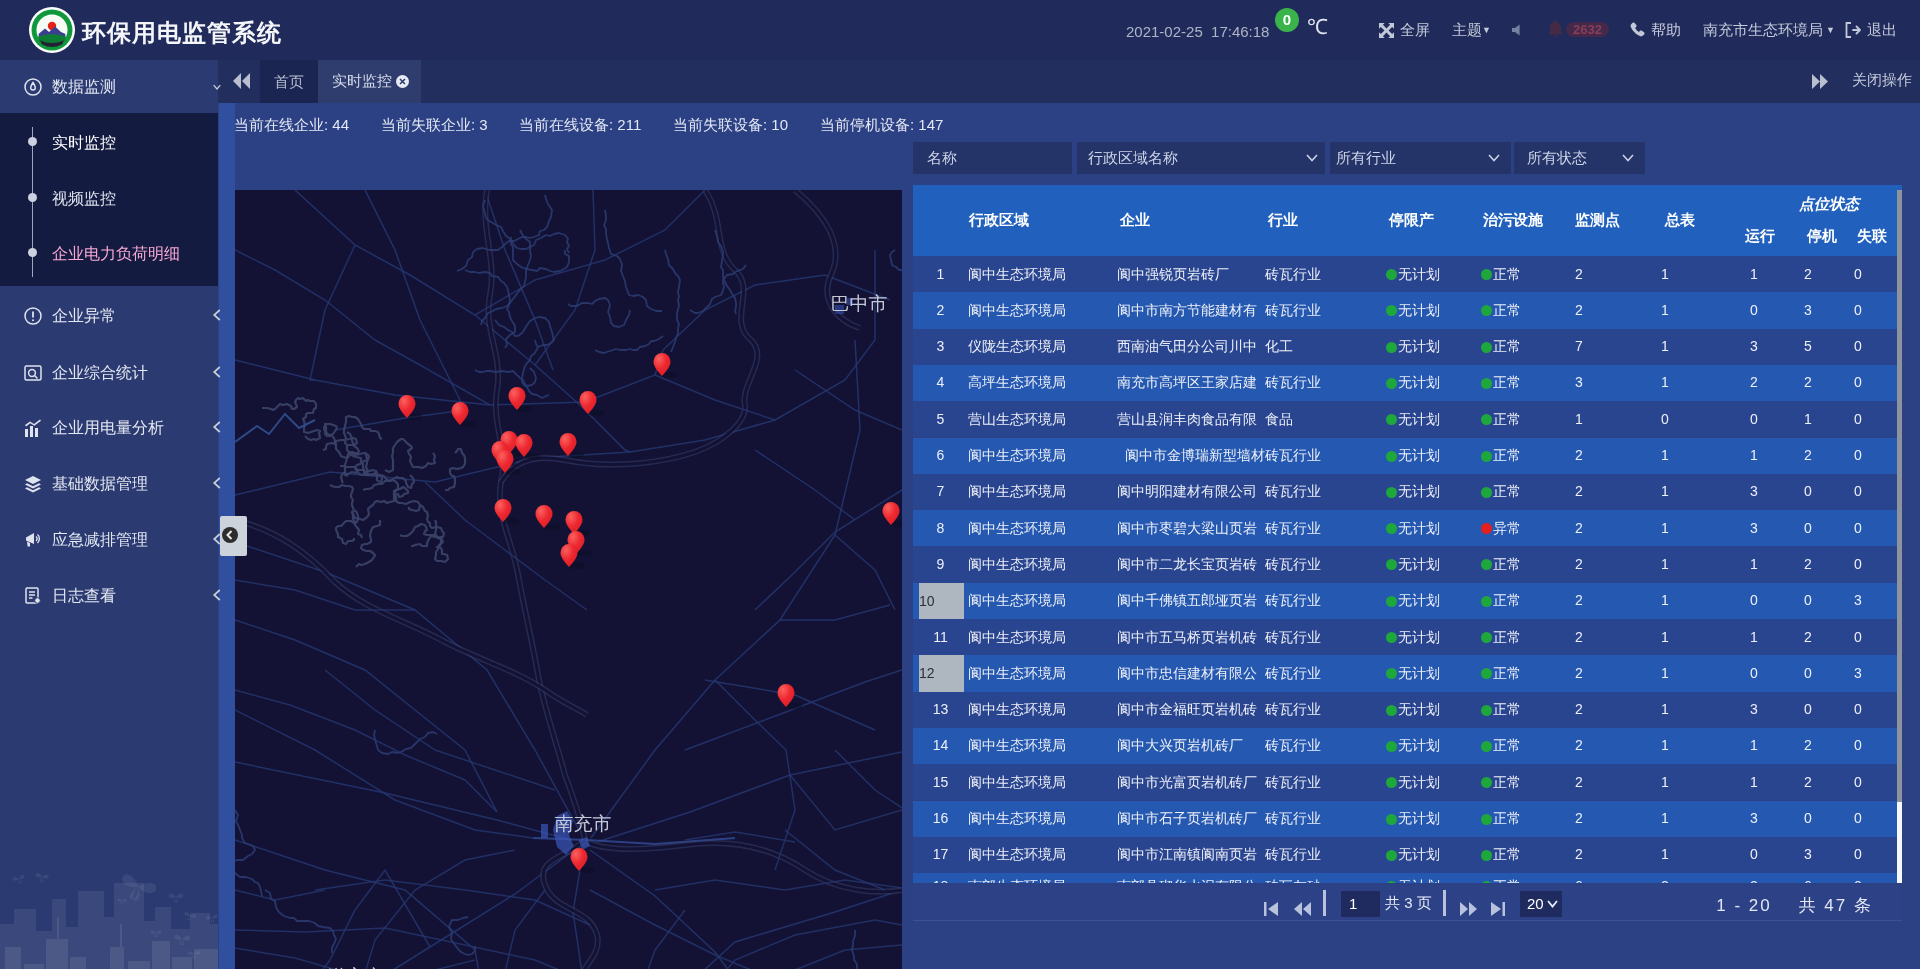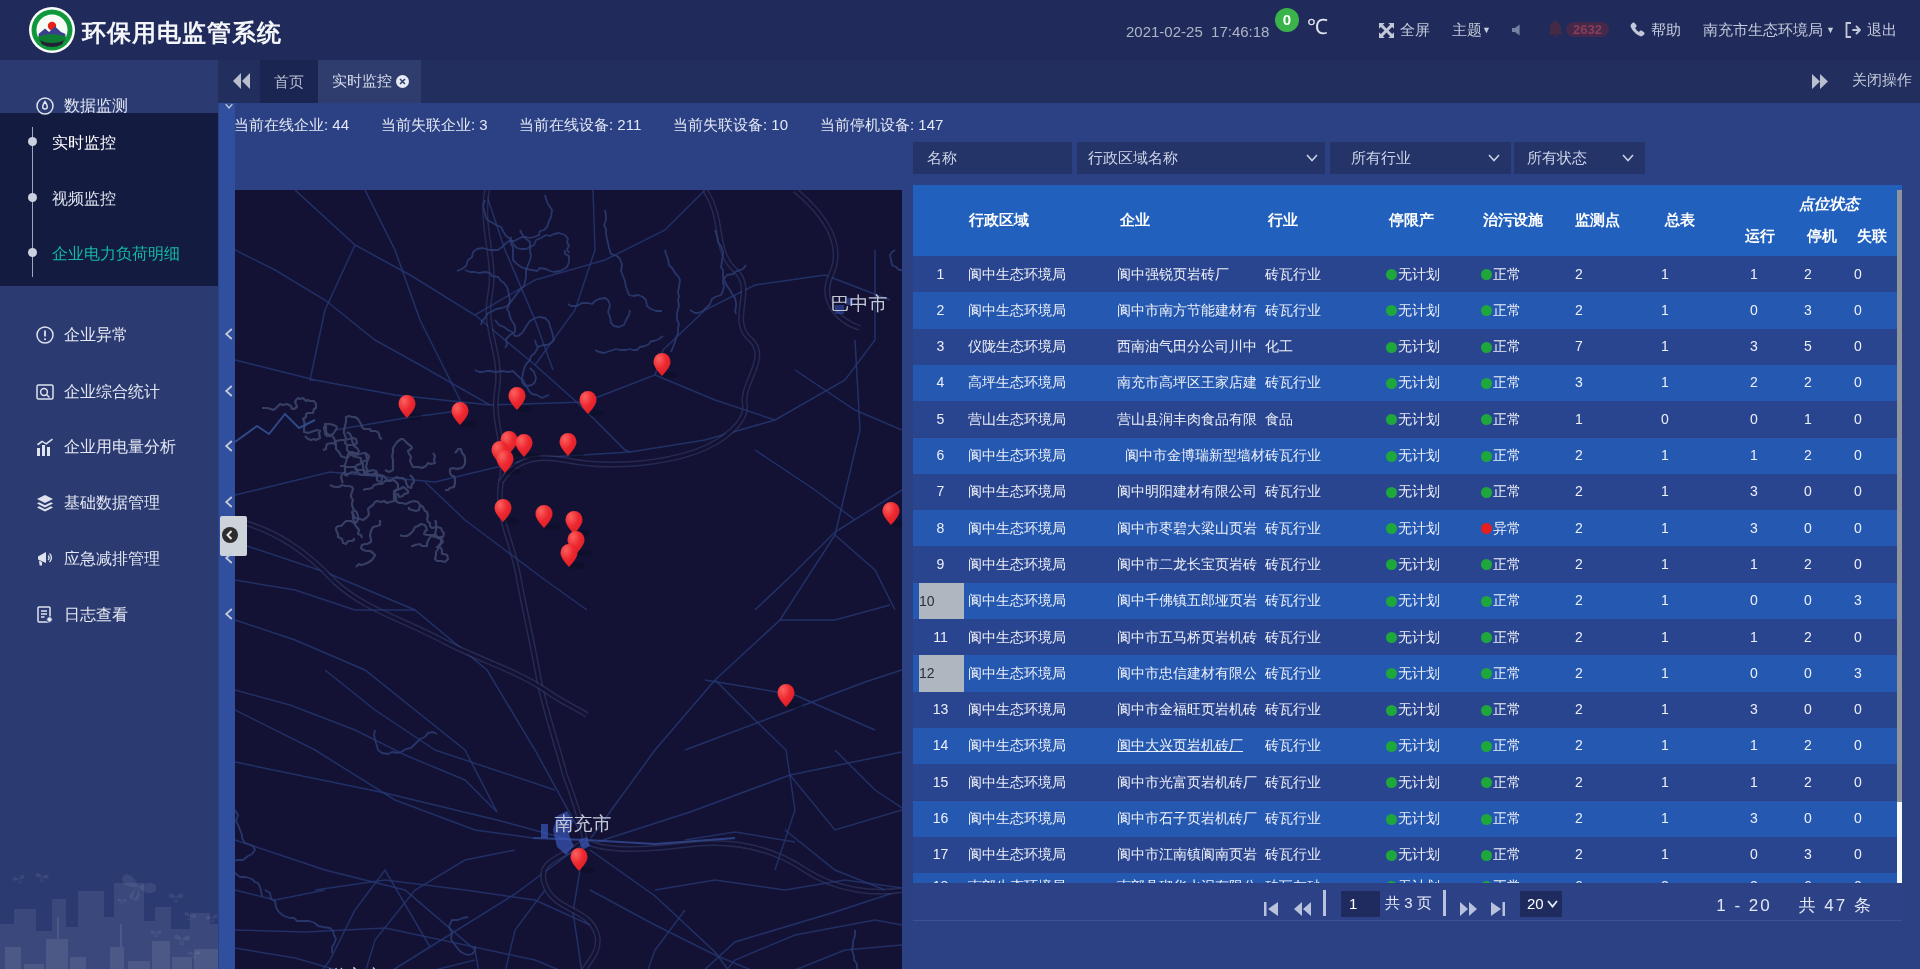--- a/index.html
+++ b/index.html
@@ -6,21 +6,21 @@
 *{margin:0;padding:0;box-sizing:border-box;}
 html,body{width:1920px;height:969px;overflow:hidden;background:#2c4084;font-family:"Liberation Sans",sans-serif;}
 .abs{position:absolute;}
 
 #hdr{position:absolute;left:0;top:0;width:1920px;height:60px;background:#202b5b;z-index:9;}
 #hdr .title{position:absolute;left:82px;top:17px;font-size:24px;font-weight:bold;color:#f4f6fa;letter-spacing:1px;}
 .htxt{position:absolute;top:21px;font-size:15px;color:#b6bccd;}
 
 #side{position:absolute;left:0;top:60px;width:218px;height:909px;background:#2b3a71;z-index:8;}
 #sub{position:absolute;left:0;top:53px;width:218px;height:173px;background:#131b40;}
-.mi{position:absolute;left:12px;width:238px;height:53px;margin-top:19px;}
+.mi{position:absolute;left:0;width:238px;height:53px;}
 .mi .t{position:absolute;left:52px;top:17px;font-size:16px;color:#e3e7f1;}
 .mi .ic{position:absolute;left:24px;top:18px;width:18px;height:18px;}
 .mi .ar{position:absolute;right:16px;top:18px;width:10px;height:16px;color:#c6cbda;font-size:13px;}
 .smi{position:absolute;left:0;width:218px;height:56px;}
 .smi .t{position:absolute;left:52px;top:19px;font-size:16px;color:#dfe3ee;}
 
 #tabbar{position:absolute;left:218px;top:60px;width:1702px;height:43px;background:#222e5e;z-index:7;}
 
 #content{position:absolute;left:218px;top:103px;width:1702px;height:866px;background:#2c4084;}
 .stat{position:absolute;top:13px;font-size:15px;color:#e3e8f4;}
@@ -244,21 +244,21 @@
 <div class="abs" style="left:27.5px;top:76.5px;width:9px;height:9px;border-radius:50%;background:#ccd1df;"></div>
 <div class="smi" style="top:54px;">
         <div class="t" style="color:#ffffff;">实时监控</div>
       </div>
 <div class="abs" style="left:27.5px;top:132.5px;width:9px;height:9px;border-radius:50%;background:#ccd1df;"></div>
 <div class="smi" style="top:110px;">
         <div class="t" style="color:#dfe3ee;">视频监控</div>
       </div>
 <div class="abs" style="left:27.5px;top:187.5px;width:9px;height:9px;border-radius:50%;background:#ccd1df;"></div>
 <div class="smi" style="top:165px;">
-        <div class="t" style="color:#14b8a6;">企业电力负荷明细</div>
+        <div class="t" style="color:#f9a8d4;">企业电力负荷明细</div>
       </div>
     </div>
 </div>
 
 <div id="tabbar">
   <svg class="abs" style="left:15px;top:13px" width="18" height="16" viewBox="0 0 18 16" fill="#b9bfce">
       <path d="M8 0 L8 16 L0 8 Z M17 0 L17 16 L9 8 Z"></path>
     </svg>
   <div class="abs" style="left:42px;top:0;width:58px;height:43px;background:#1a2551;color:#b8bdd0;font-size:15px;text-align:center;line-height:43px;">首页</div>
   <div class="abs" style="left:100px;top:0;width:103px;height:43px;background:#2e3c6e;color:#d7dcea;font-size:15px;">
@@ -491,21 +491,21 @@
   <div class="fbox" style="left:695px;width:159px;">
       <div class="ph">名称</div>
     </div>
   <div class="fbox" style="left:859px;width:248px;">
       <div class="ph" style="padding-left:11px;">行政区域名称</div>
     <svg class="chev" style="left:229px;" viewBox="0 0 12 8" fill="none" stroke="#c9d0e4" stroke-width="1.6">
         <path d="M1 1 L6 6.5 L11 1"></path>
       </svg>
     </div>
   <div class="fbox" style="left:1112px;width:181px;">
-      <div class="ph" style="padding-left:21px;">所有行业</div>
+      <div class="ph" style="padding-left:6px;">所有行业</div>
     <svg class="chev" style="left:158px;" viewBox="0 0 12 8" fill="none" stroke="#c9d0e4" stroke-width="1.6">
         <path d="M1 1 L6 6.5 L11 1"></path>
       </svg>
     </div>
   <div class="fbox" style="left:1296px;width:131px;">
       <div class="ph" style="padding-left:13px;">所有状态</div>
     <svg class="chev" style="left:108px;" viewBox="0 0 12 8" fill="none" stroke="#c9d0e4" stroke-width="1.6">
         <path d="M1 1 L6 6.5 L11 1"></path>
       </svg>
     </div>
@@ -690,21 +690,21 @@
           <div class="c" style="left:568px;"><span class="dot gdot"></span>正常</div>
           <div class="c" style="left:662px;">2</div>
           <div class="c" style="left:748px;">1</div>
           <div class="c" style="left:837px;">3</div>
           <div class="c" style="left:891px;">0</div>
           <div class="c" style="left:941px;">0</div>
         </div>
 <div class="row even" style="top:542.9px;">
           <div class="c" style="left:0;width:55px;text-align:center;">14</div>
           <div class="c" style="left:55px;">阆中生态环境局</div>
-          <div class="c" style="left:204px;text-decoration:underline;">阆中大兴页岩机砖厂</div>
+          <div class="c" style="left:204px;">阆中大兴页岩机砖厂</div>
           <div class="c" style="left:352px;">砖瓦行业</div>
           <div class="c" style="left:473px;"><span class="dot gdot"></span>无计划</div>
           <div class="c" style="left:568px;"><span class="dot gdot"></span>正常</div>
           <div class="c" style="left:662px;">2</div>
           <div class="c" style="left:748px;">1</div>
           <div class="c" style="left:837px;">1</div>
           <div class="c" style="left:891px;">2</div>
           <div class="c" style="left:941px;">0</div>
         </div>
 <div class="row odd" style="top:579.1999999999999px;">

